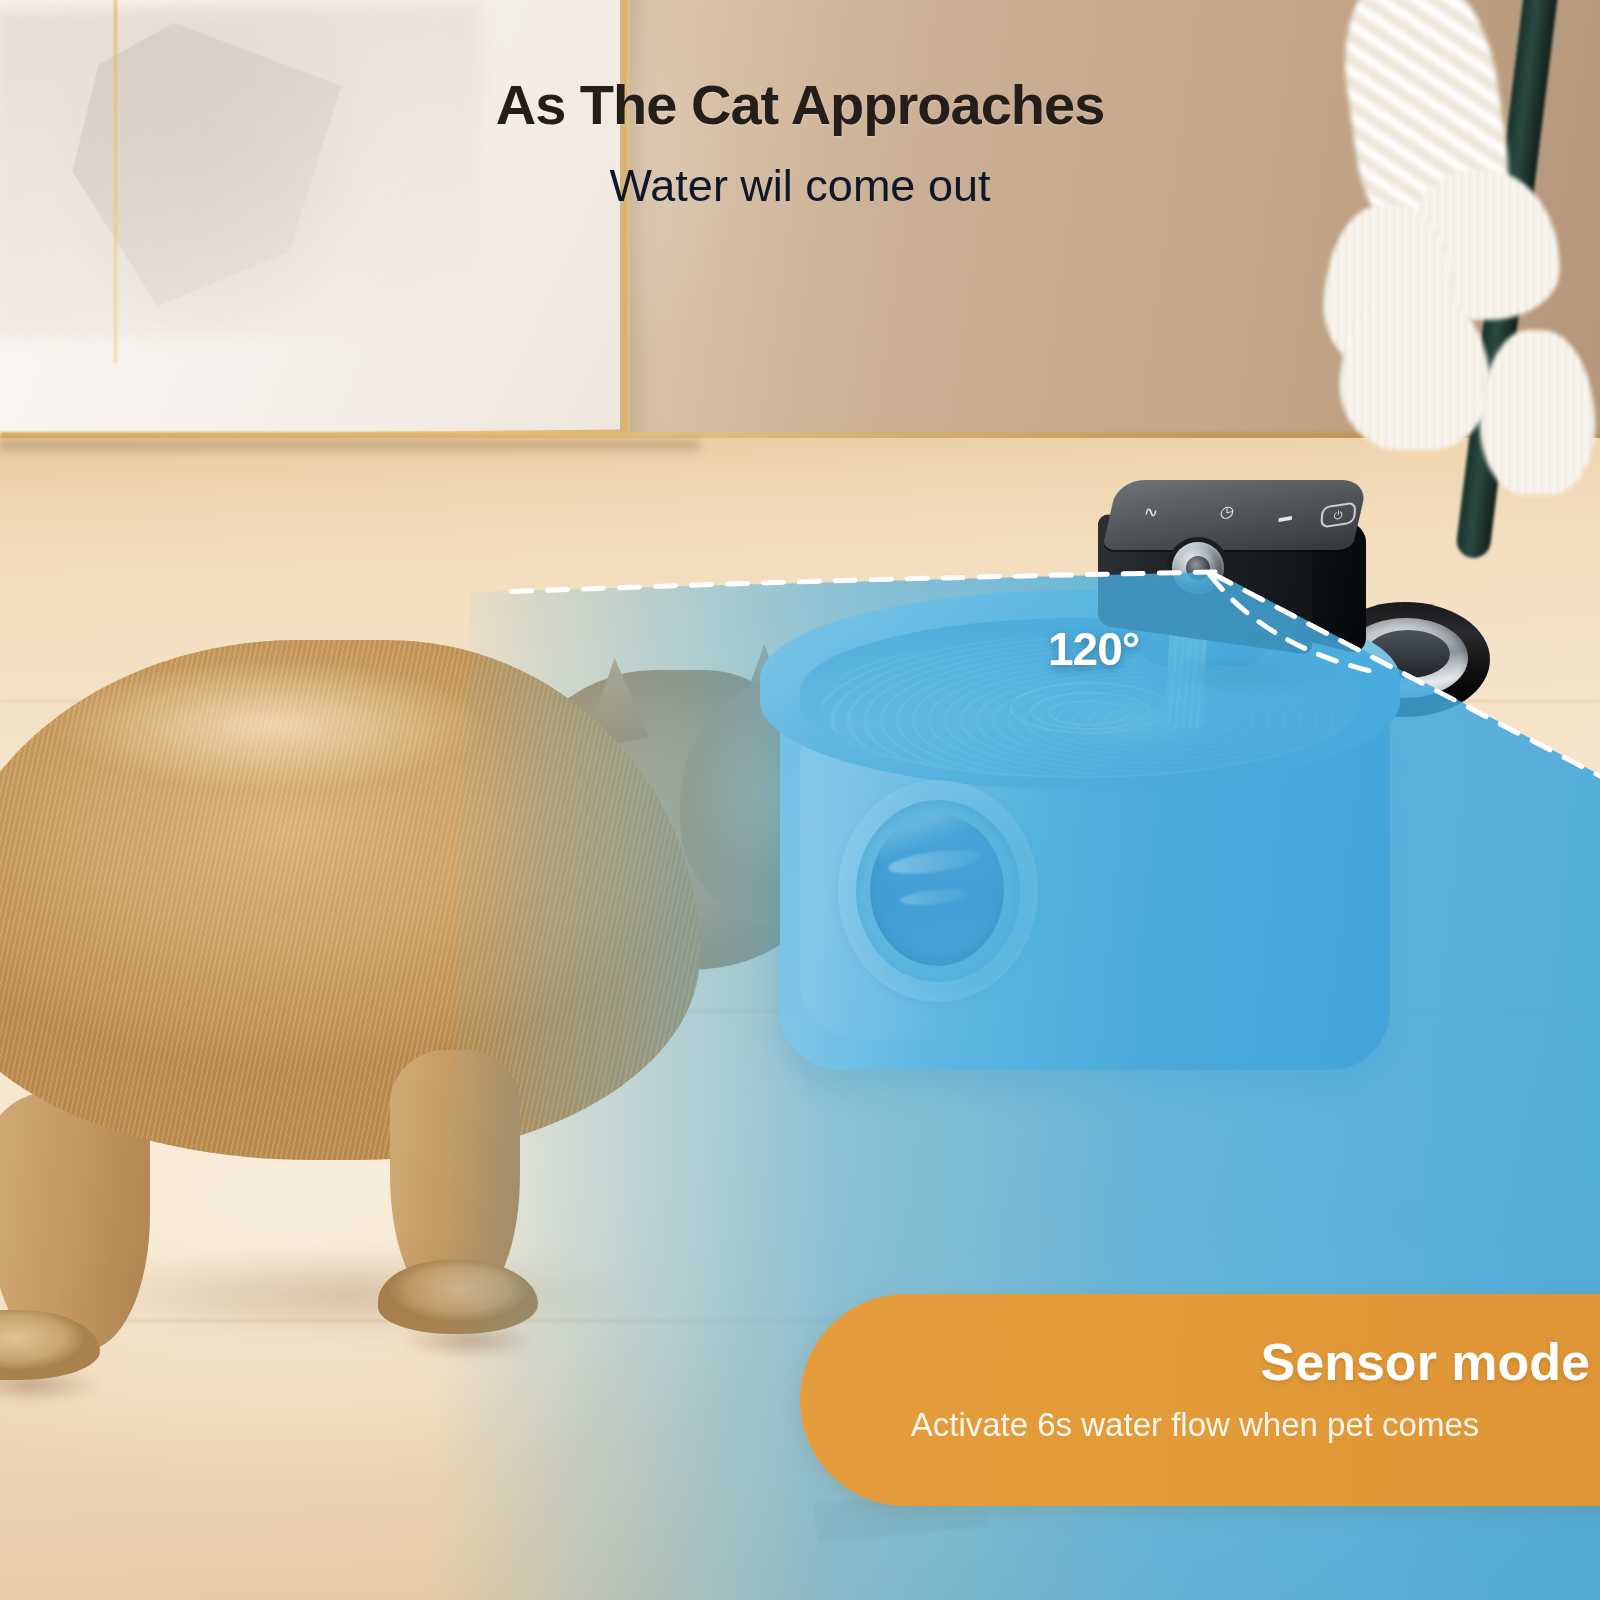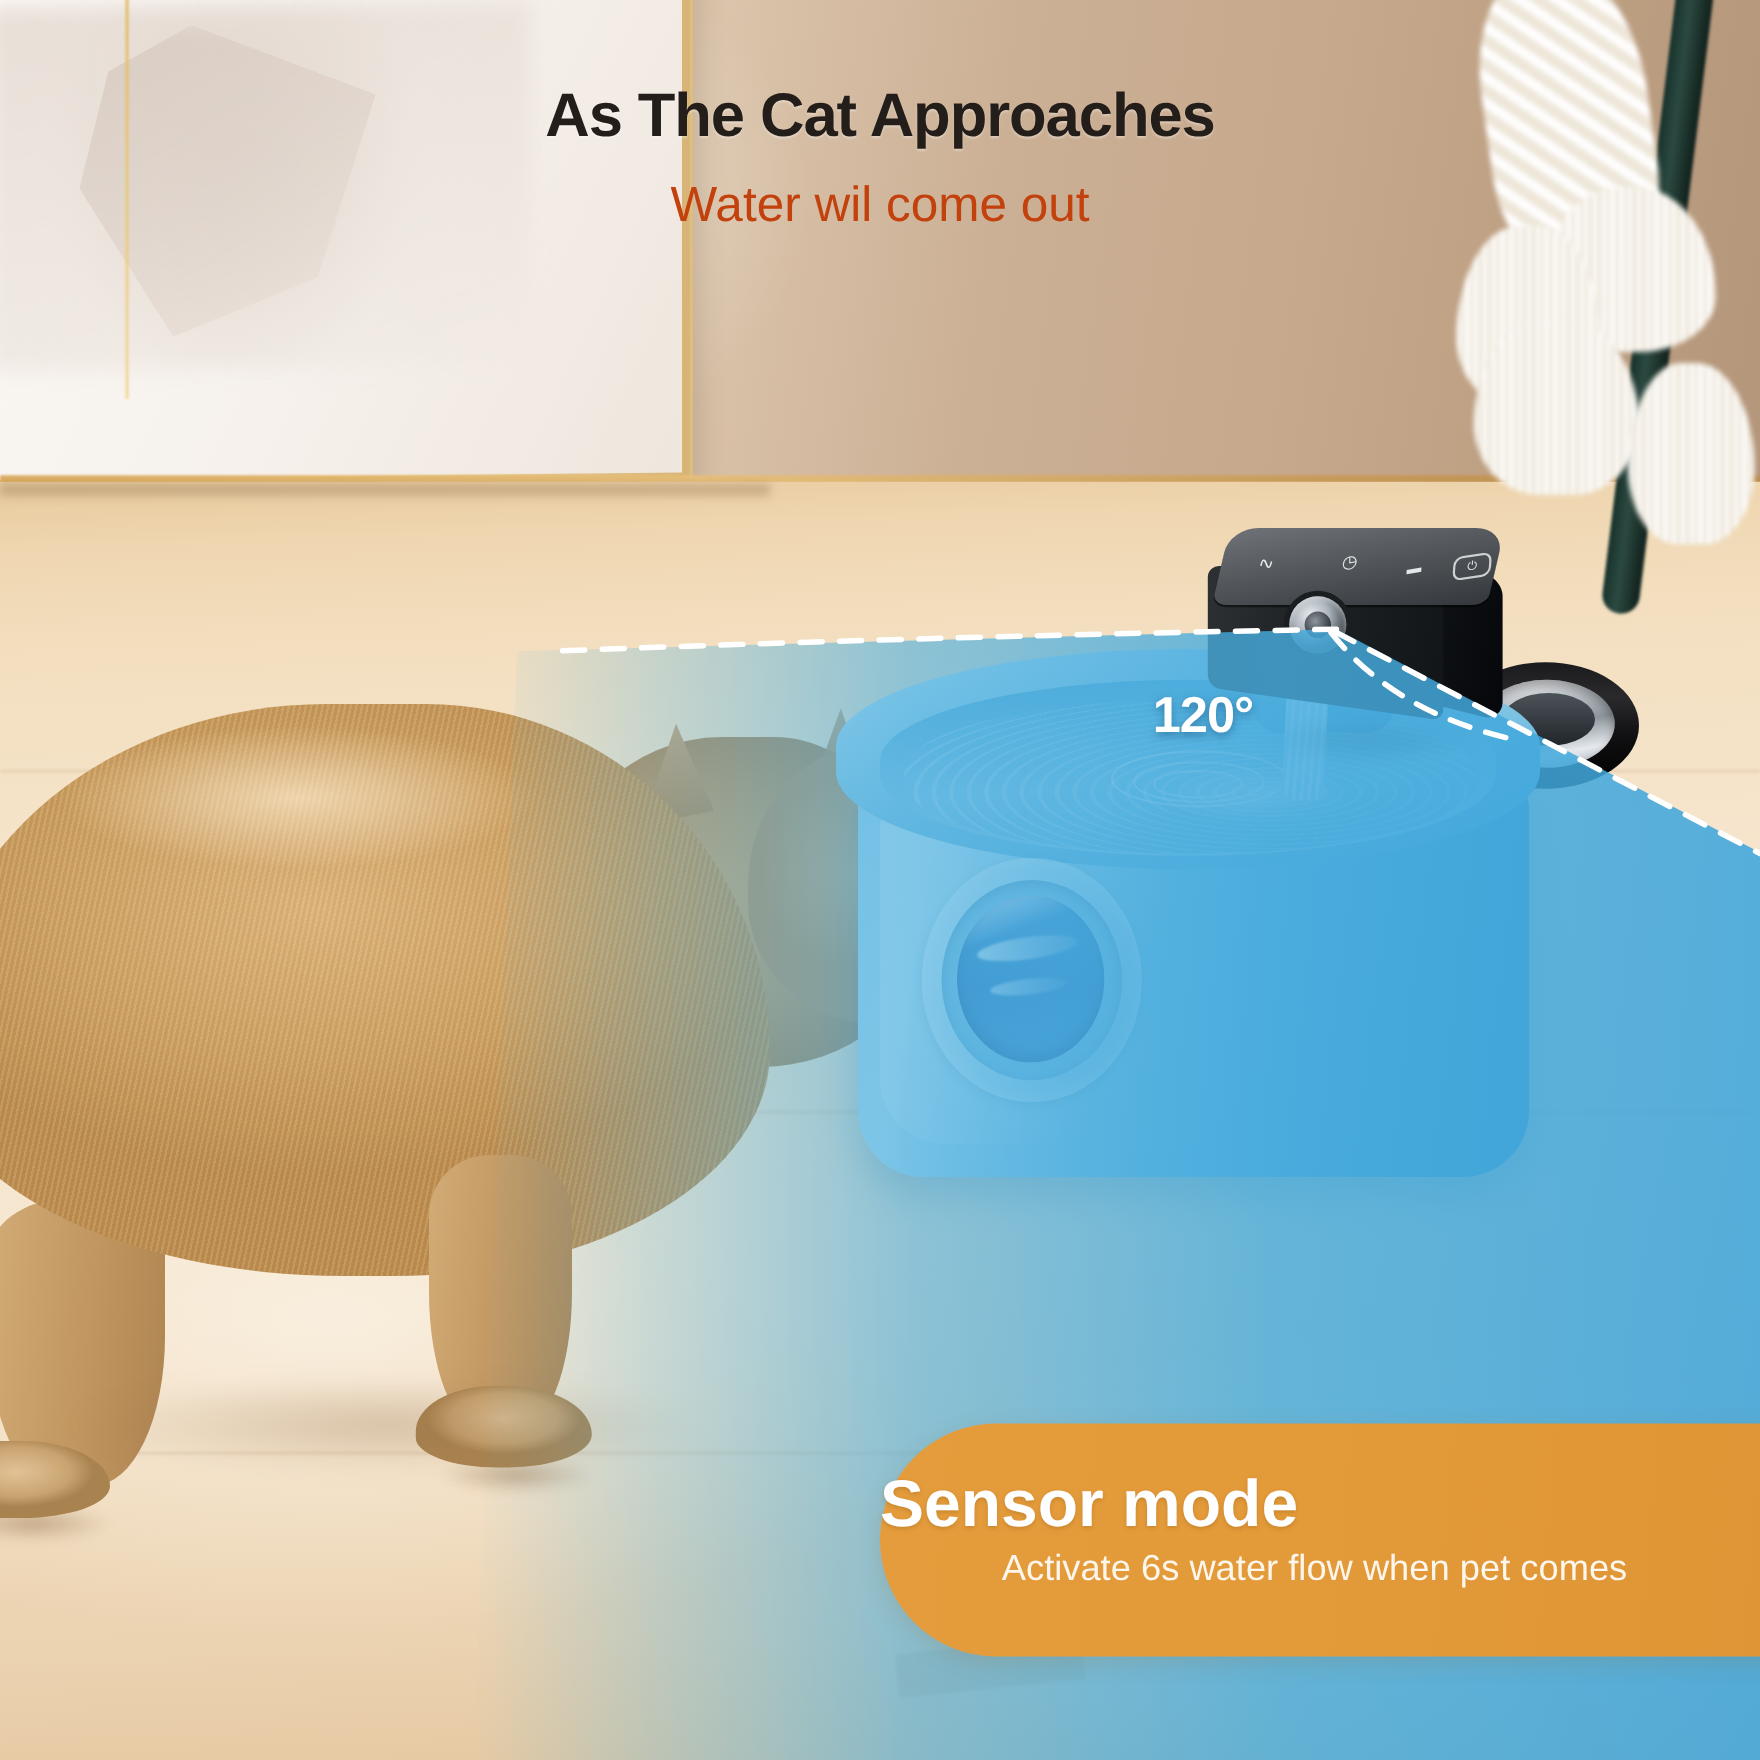--- a/index.html
+++ b/index.html
@@ -341,39 +341,39 @@
 
   
   .headline {
     position:absolute; left:0; top:72px; width:1600px; text-align:center;
     font-size:56px; font-weight:bold; color:#241E1A;
     letter-spacing:-1px; font-stretch:condensed;
     text-shadow:0 1px 2px rgba(255,255,255,.35);
   }
   .subhead {
     position:absolute; left:0; top:160px; width:1600px; text-align:center;
-    font-size:45px; font-weight:400; color:#c2410c;
+    font-size:45px; font-weight:400; color:#0f172a;
   }
   .angle-label {
     position:absolute; left:1048px; top:622px;
     font-size:46px; font-weight:bold; color:#FFFFFF;
     letter-spacing:-1px;
     text-shadow:0 3px 8px rgba(25,80,120,.55);
   }
 
   
   .banner {
     position:absolute; left:800px; top:1294px; width:830px; height:212px;
     background:linear-gradient(95deg,#E49C3C 0%,#E39A39 45%,#DF9535 100%);
     border-radius:106px 0 0 106px;
     box-shadow:0 6px 20px rgba(150,100,40,.18);
   }
   .banner-title {
-    position:absolute; left:0; top:38px; width:790px; text-align:left;
-    font-size:60px; font-weight:bold; color:#FFFFFF;
+    position:absolute; left:0; top:38px; width:790px; text-align:right;
+    font-size:52px; font-weight:bold; color:#FFFFFF;
     text-shadow:0 2px 4px rgba(150,95,25,.35);
   }
   .banner-sub {
     position:absolute; left:0; top:112px; width:790px; text-align:center;
     font-size:33px; font-weight:400; color:#FDF6EC;
   }
 </style>
 </head>
 <body>
 

